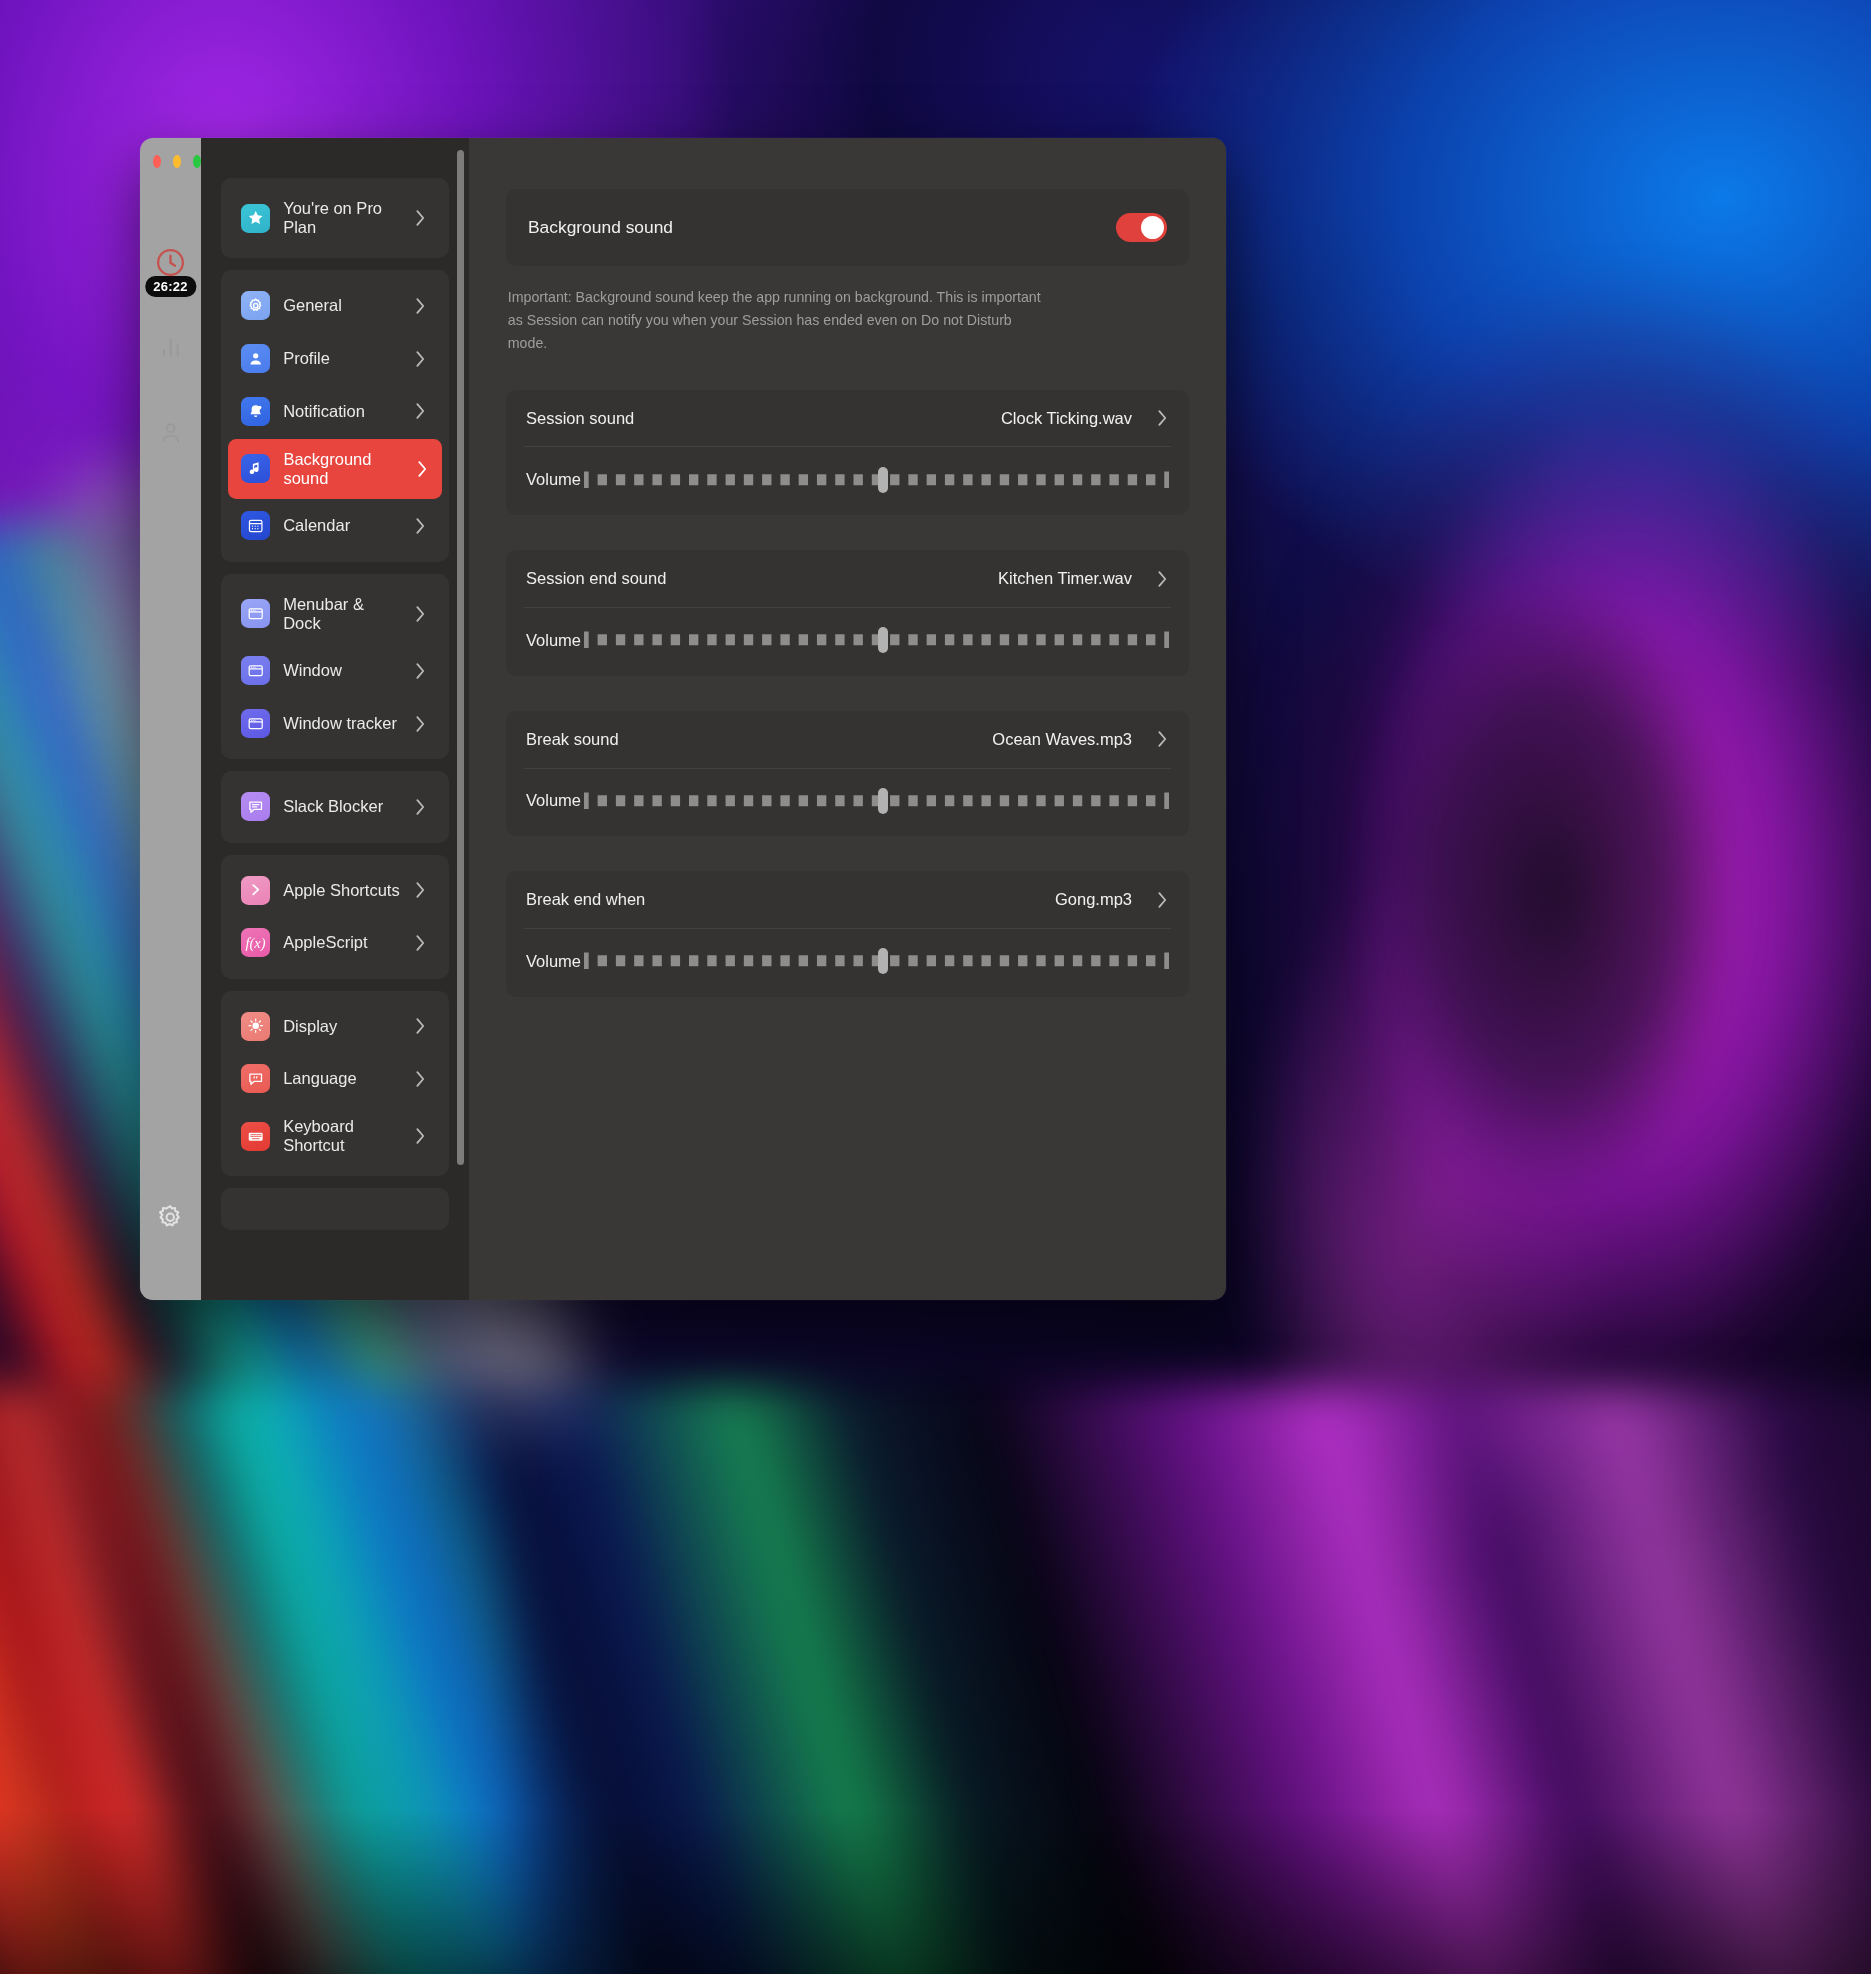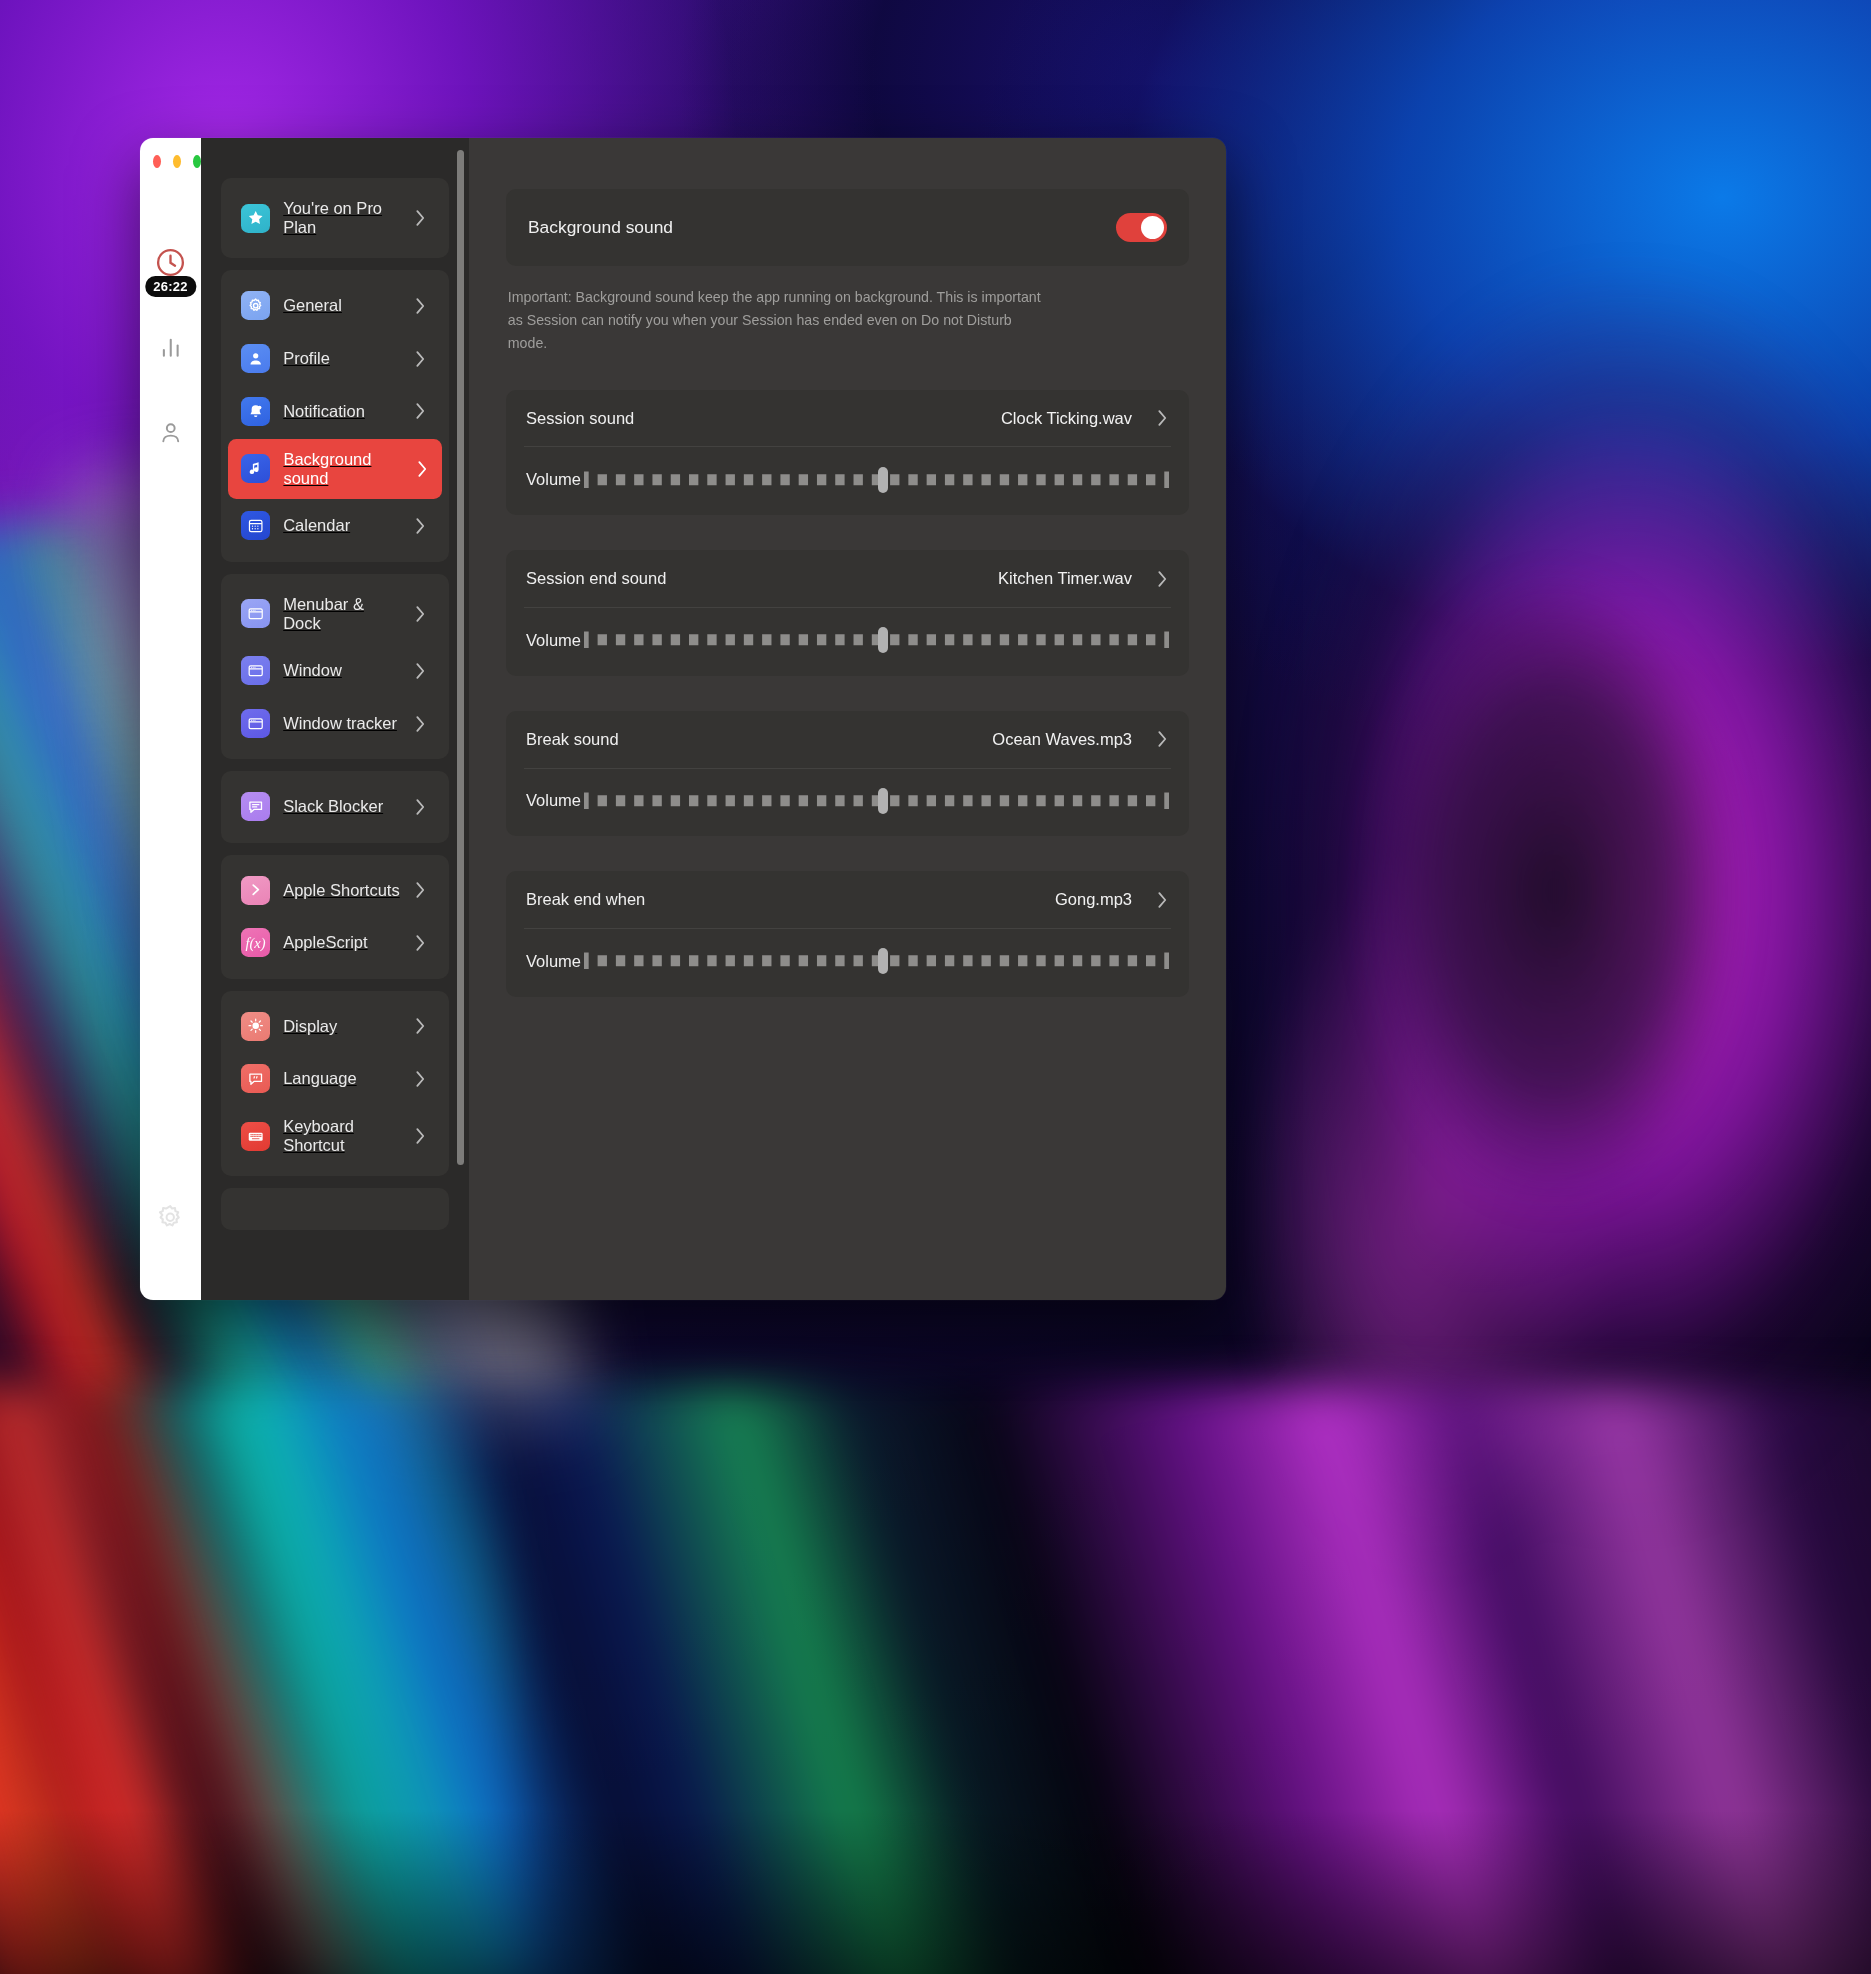--- a/index.html
+++ b/index.html
@@ -100,21 +100,21 @@
     width: 1086px; height: 1162px;
     border-radius: 13px;
     overflow: hidden;
     display: flex;
     box-shadow: 0 24px 64px rgba(0,0,0,0.55), 0 0 0 0.5px rgba(255,255,255,0.08);
   }
 
   
   .rail {
     width: 61px; flex: 0 0 61px;
-    background: #ffffff;
+    background: #a3a3a3;
     display: flex; flex-direction: column; align-items: center;
     position: relative;
   }
   .rail-traffic {
     display: flex; gap: 12px; padding: 16.5px 0 0 13px;
     width: 100%;
   }
   .dot { width: 13.8px; height: 13.8px; border-radius: 50%; }
   .dot.red { background: #ff5f57; }
   .dot.yellow { background: #febc2e; }
@@ -183,21 +183,21 @@
     width: 29px; height: 29px; flex: 0 0 29px;
     border-radius: 7.3px;
     display: flex; align-items: center; justify-content: center;
     color: #fff;
   }
   .row-label { flex: 1; color: #eaeaea; font-size: 16.5px; }
   .row.active .row-label { color: #fff; }
   .chev { color: #b9b9b9; flex: 0 0 auto; display:flex; }
   .row.active .chev { color: #fff; }
 
-  .card-pad { padding: 8.3px 9.2px; text-decoration: underline; }
+  .card-pad { padding: 8.3px 9.2px; }
 
   
   .vscroll {
     position: absolute; right: 3.7px; top: 7.3px; bottom: 7.3px;
     width: 9.2px;
   }
   .vscroll-thumb {
     position: absolute; top: 4.6px; left: 0.9px;
     width: 7.3px; height: 1015px;
     background: #7d7c7a;

